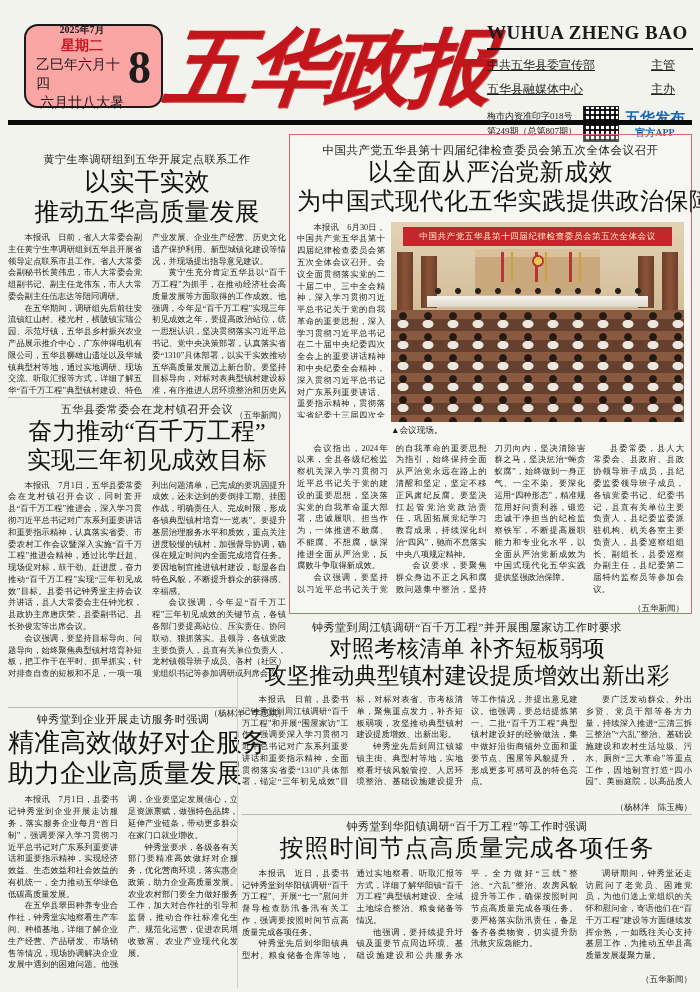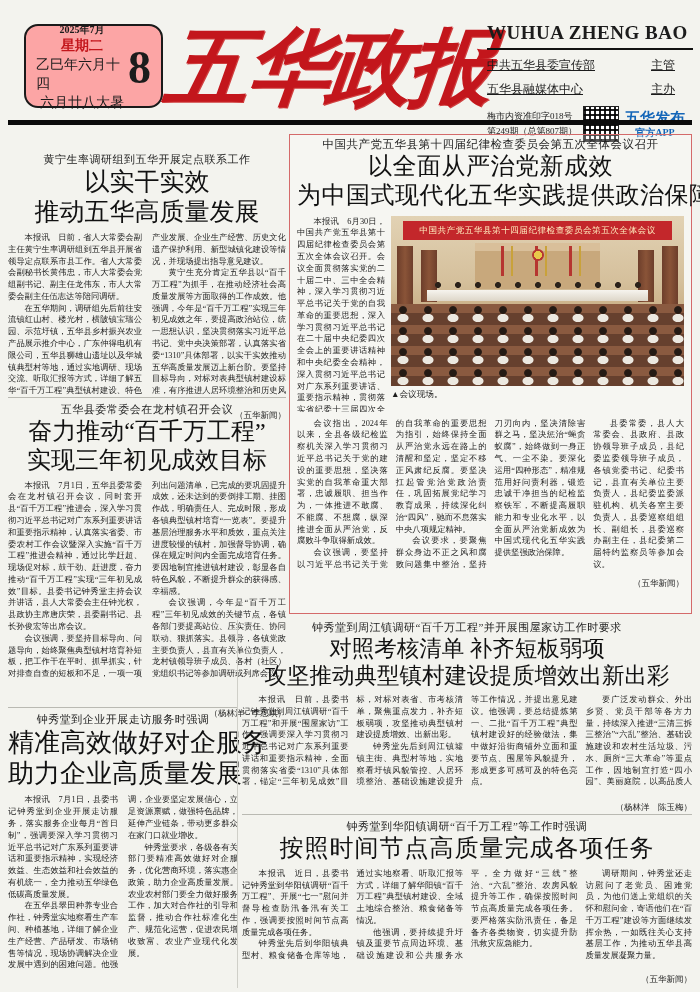--- a/index.html
+++ b/index.html
@@ -45,28 +45,28 @@
   .art1{left:8px;top:132px;width:278px;margin-top:20px;}
   .art1 .headline{font-size:25px;}
   .art1 .body-cols{columns:2;height:176px;}
   .art2{left:8px;top:402px;width:278px;}
   .art2 .headline{font-size:24px;}
   .art2 .body-cols{columns:2;height:226px;}
   .art3{left:8px;top:712px;width:230px;}
   .art3 .headline{font-size:26px;}
   .art3 .body-cols{columns:2;height:200px;}
   
-  .main-box{left:289px;top:134px;width:403px;height:480px;border:1px solid #d46a6a;box-sizing:border-box;padding:2px 7px;background:rgba(255,255,255,0.25);}
+  .main-box{left:289px;top:134px;width:403px;height:480px;border:1px solid #d46a6a;box-sizing:border-box;padding:8px 7px;background:rgba(255,255,255,0.25);}
   .main-box .kicker{font-size:11.5px;}
   .main-box .headline{font-size:24px;letter-spacing:0.5px;}
   .main-flex{display:flex;gap:6px;margin-top:6px;}
   .main-intro{width:88px;flex:0 0 auto;text-align:justify;font-size:8.3px;line-height:1.42;height:196px;overflow:hidden;}
   .main-intro p{margin:0;text-indent:2em;}
   .photo-wrap{flex:1;}
-  .photo{position:relative;width:100%;height:170px;overflow:hidden;
+  .photo{position:relative;width:100%;height:200px;overflow:hidden;
     background:linear-gradient(180deg,#e2d2b4 0%,#d5c09c 38%,#c6ab80 62%,#b2906a 100%);text-decoration:underline;}
   .photo-banner{position:absolute;top:5px;left:12px;right:12px;height:19px;background:#c3272b;
     color:#ffeec0;font-size:8.6px;line-height:19px;text-align:center;letter-spacing:0.5px;white-space:nowrap;overflow:hidden;}
   .ph-door{position:absolute;top:30px;width:16px;height:58px;background:linear-gradient(90deg,#6d3e2b,#8a5438,#6d3e2b);}
   .ph-door.l1{left:6px;}  .ph-door.l2{left:30px;height:52px;top:34px;}
   .ph-door.r1{right:6px;} .ph-door.r2{right:30px;height:52px;top:34px;}
   .ph-backdrop{position:absolute;top:27px;left:84px;right:84px;height:46px;
     background:linear-gradient(180deg,#d9bf9a 0 18%,#c8a87c 18% 100%);}
   .ph-flags{position:absolute;top:30px;left:96px;right:96px;height:30px;
     background:repeating-linear-gradient(90deg,transparent 0 14px,#b63530 14px 17px,transparent 17px 24px,#c9a23a 24px 26px,transparent 26px 34px);}

